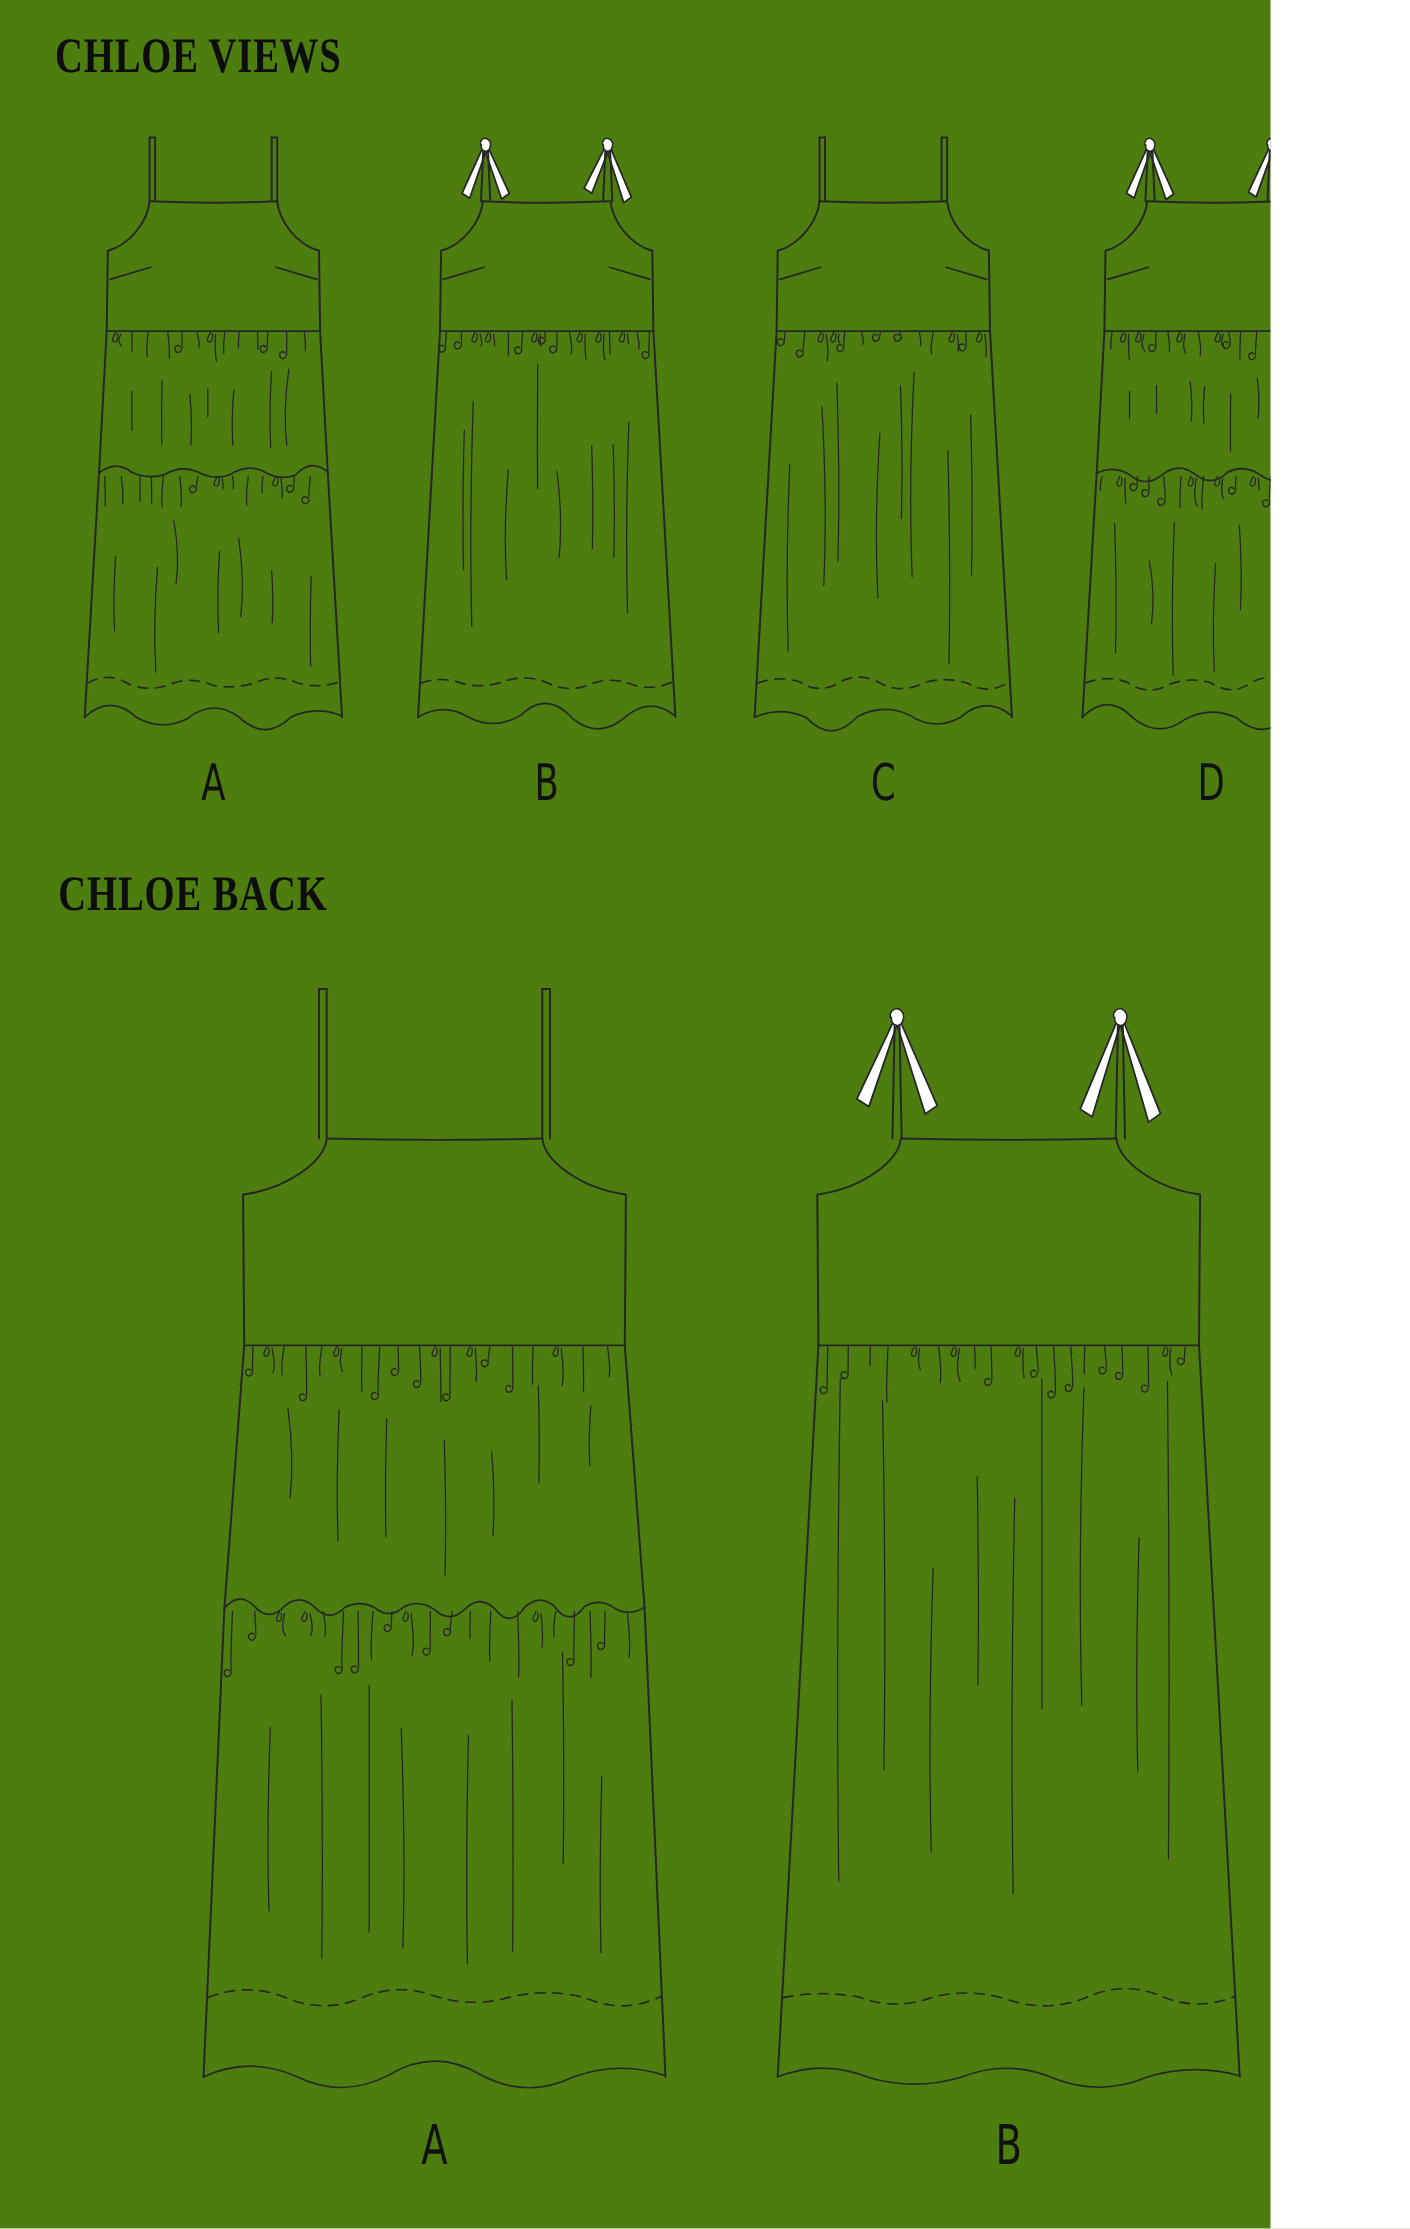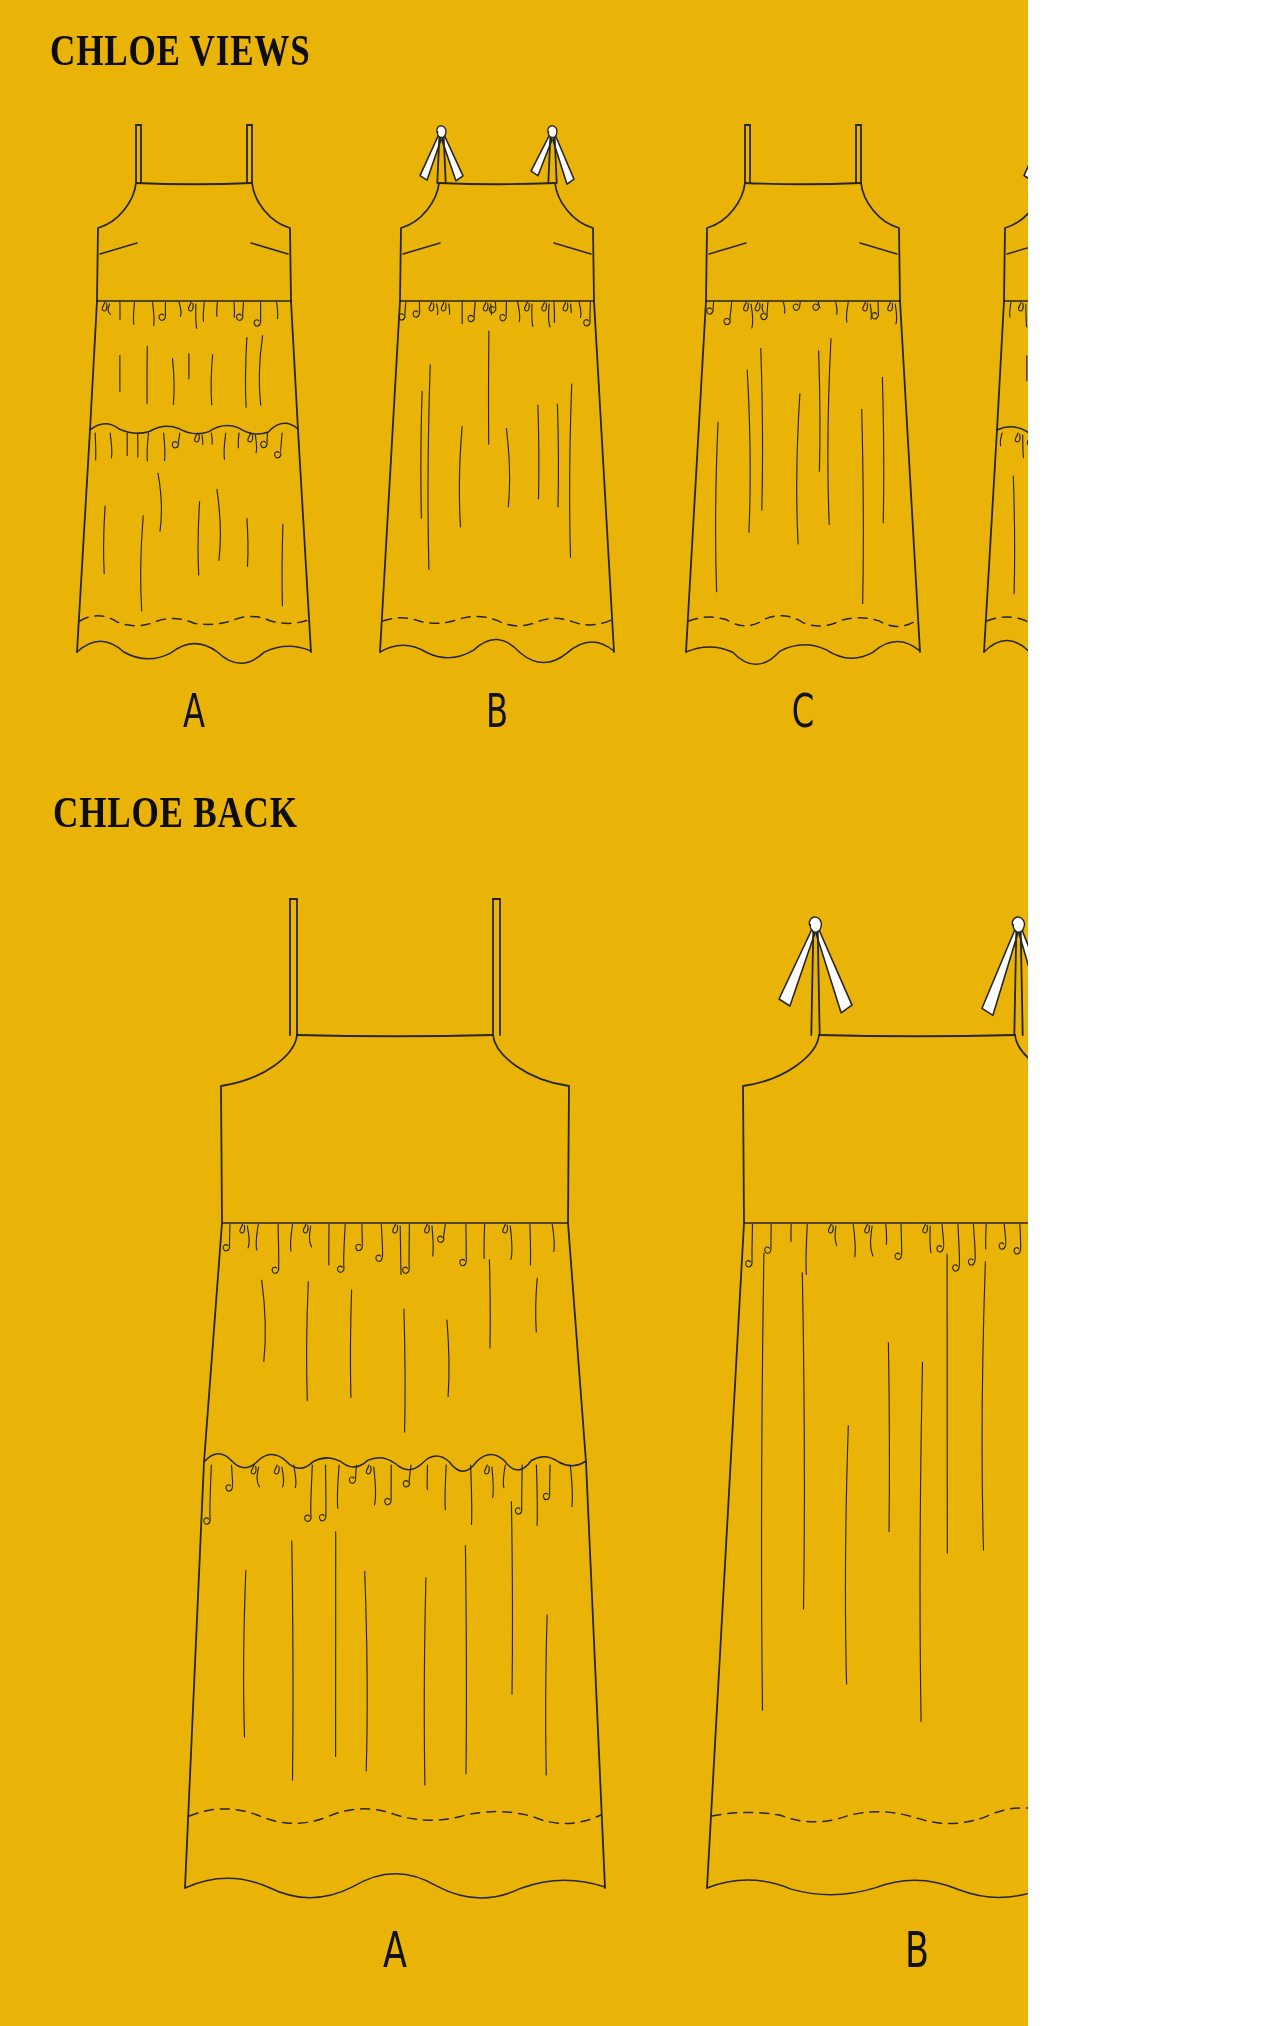--- a/index.html
+++ b/index.html
@@ -1,18 +1,18 @@
 <!DOCTYPE html>
 <html><head>
 <meta charset="utf-8">
 <style>
   *{margin:0;padding:0;box-sizing:border-box}
   html,body{background:#ffffff}
   body{font-family:"Liberation Sans",sans-serif}
-  #sheet{position:relative;width:1028px;height:2026px;background:#eab308;overflow:hidden}
+  #sheet{position:relative;width:1155px;height:2026px;background:#4d7c0f;overflow:hidden}
   #art{position:absolute;left:0;top:0}
   #art path{fill:none;stroke:#262626;stroke-linecap:round;stroke-linejoin:round}
   #art .ol{stroke-width:1.8}
   #art .sm{stroke-width:1.5}
   #art .fr{stroke-width:1.15}
   #art .dr{stroke-width:1.15}
   #art .dash{stroke-width:1.5;stroke-dasharray:9 7}
   #art .rib{stroke-width:1.6;fill:#fff}
   #art .knot{stroke-width:1.4;fill:#fff}
   .title{

